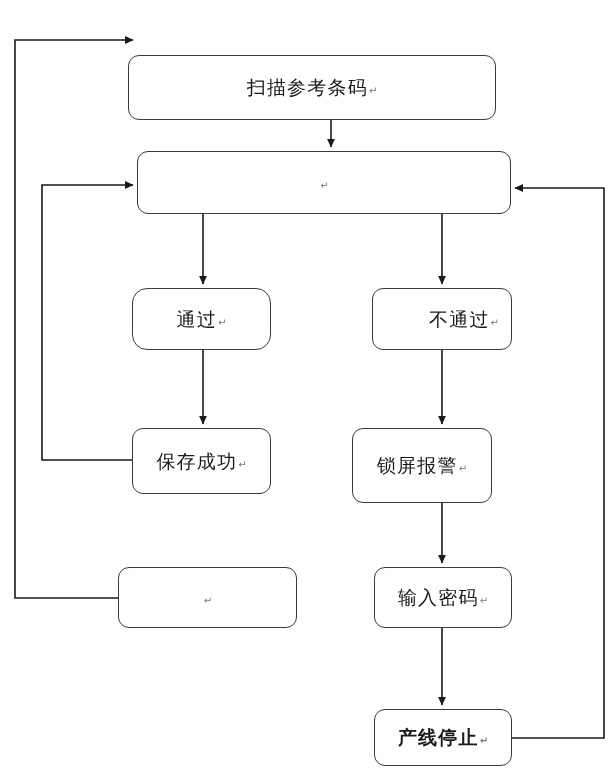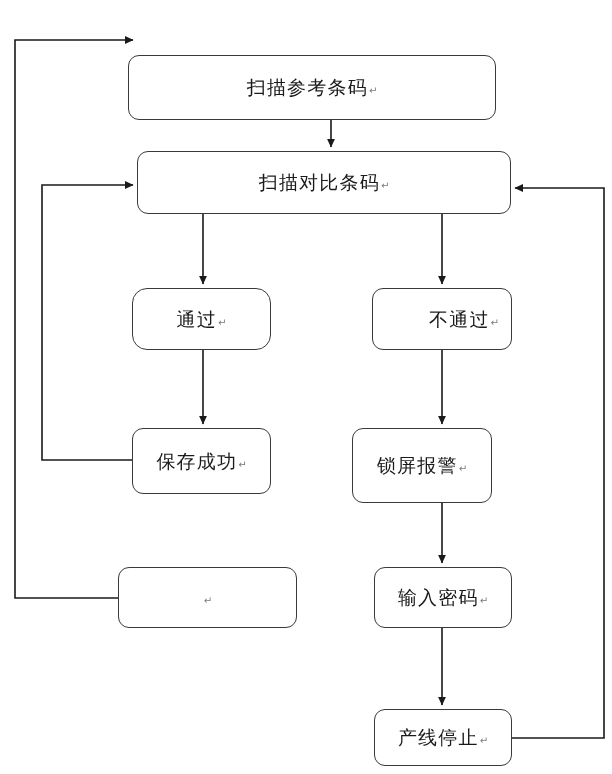--- a/index.html
+++ b/index.html
@@ -49,21 +49,21 @@
   }
   
   #node-scan-reference    { left: 128px; top: 8px;   width: 368px; height: 65px; margin-top: 47px; }
   #node-scan-compare      { left: 137px; top: 151px; width: 374px; height: 63px; }
   #node-pass              { left: 132px; top: 288px; width: 139px; height: 62px; border-radius: 15px; }
   #node-fail              { left: 372px; top: 288px; width: 140px; height: 62px; padding-left: 44px; }
   #node-save-success      { left: 132px; top: 428px; width: 139px; height: 66px; }
   #node-lock-alarm        { left: 352px; top: 428px; width: 140px; height: 75px; }
   #node-replace-reference { left: 118px; top: 567px; width: 179px; height: 61px; }
   #node-input-password    { left: 374px; top: 567px; width: 138px; height: 61px; text-align: right; }
-  #node-production-stop   { left: 374px; top: 709px; width: 138px; height: 57px; }
+  #node-production-stop   { left: 374px; top: 709px; width: 138px; height: 57px; font-weight: bold; }
 </style>
 </head>
 <body>
 
 <svg id="flow-canvas" viewBox="0 0 612 774" xmlns="http://www.w3.org/2000/svg">
   <defs>
     <marker id="arrowhead" markerWidth="9" markerHeight="9" refX="8" refY="4.5" orient="auto" markerUnits="userSpaceOnUse">
       <path d="M0,0.6 L8.6,4.5 L0,8.4 z" fill="#1a1a1a"></path>
     </marker>
   </defs>
@@ -88,21 +88,20 @@
 
   <path d="M512,738 L604,738 L604,188 L515,188" stroke="#1a1a1a" stroke-width="1.6" fill="none" marker-end="url(#arrowhead)"></path>
 </svg>
 
 <div class="node" id="node-scan-reference">
   <span class="node-label">扫描参考条码</span>
   <span class="node-return">↵</span>
 </div>
 
 <div class="node" id="node-scan-compare">
-  <span class="node-label">扫描对比条码</span>
   <span class="node-return">↵</span>
 </div>
 
 <div class="node" id="node-pass">
   <span class="node-label">通过</span>
   <span class="node-return">↵</span>
 </div>
 
 <div class="node" id="node-fail">
   <span class="node-label">不通过</span>

